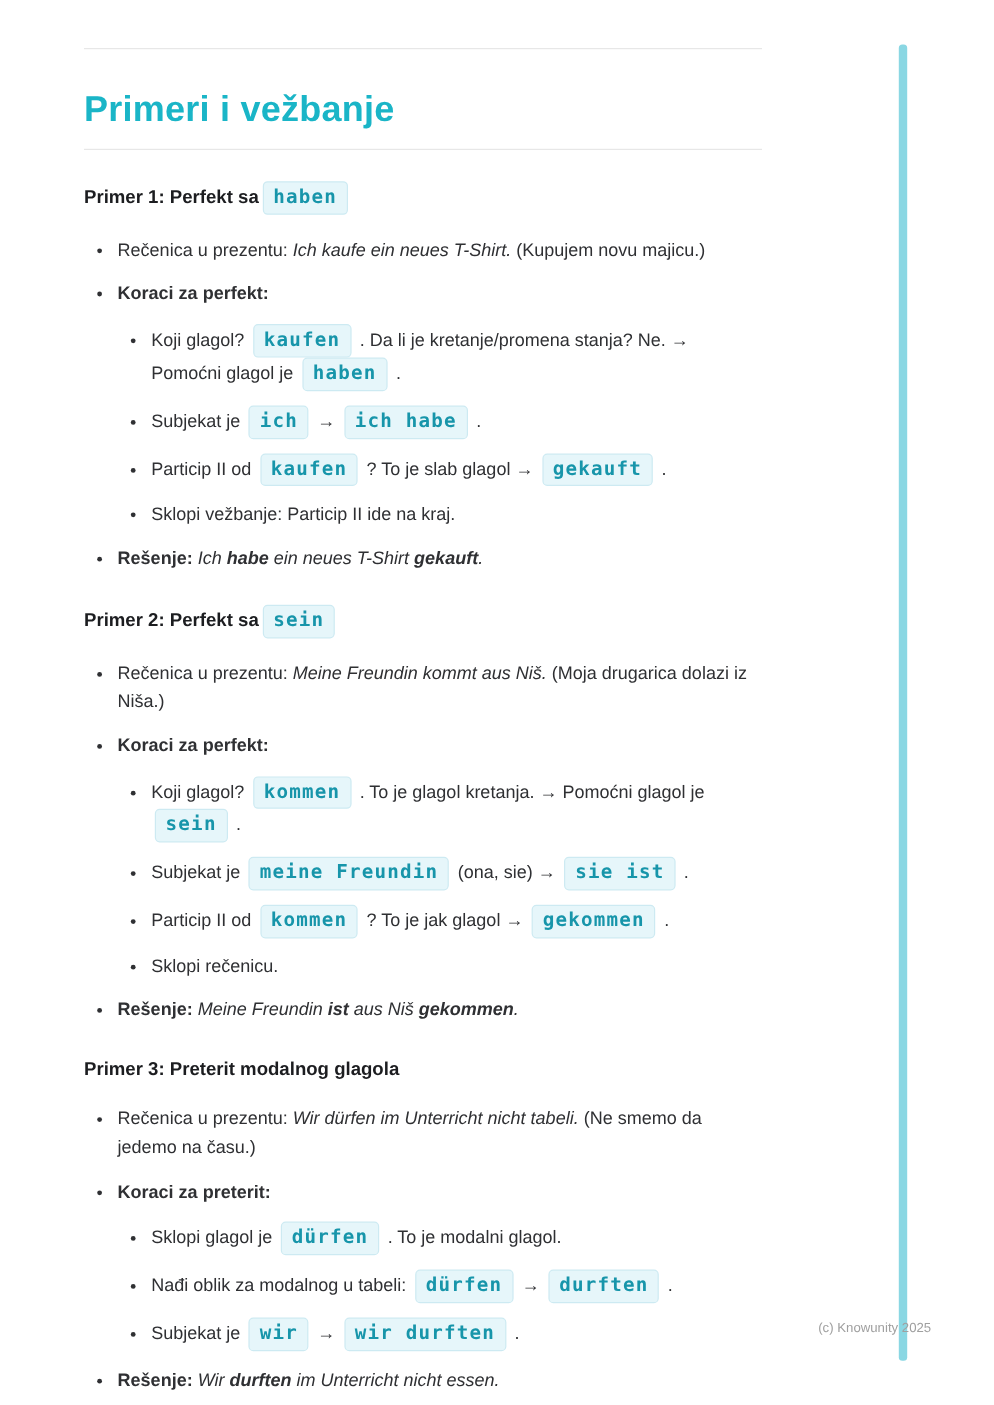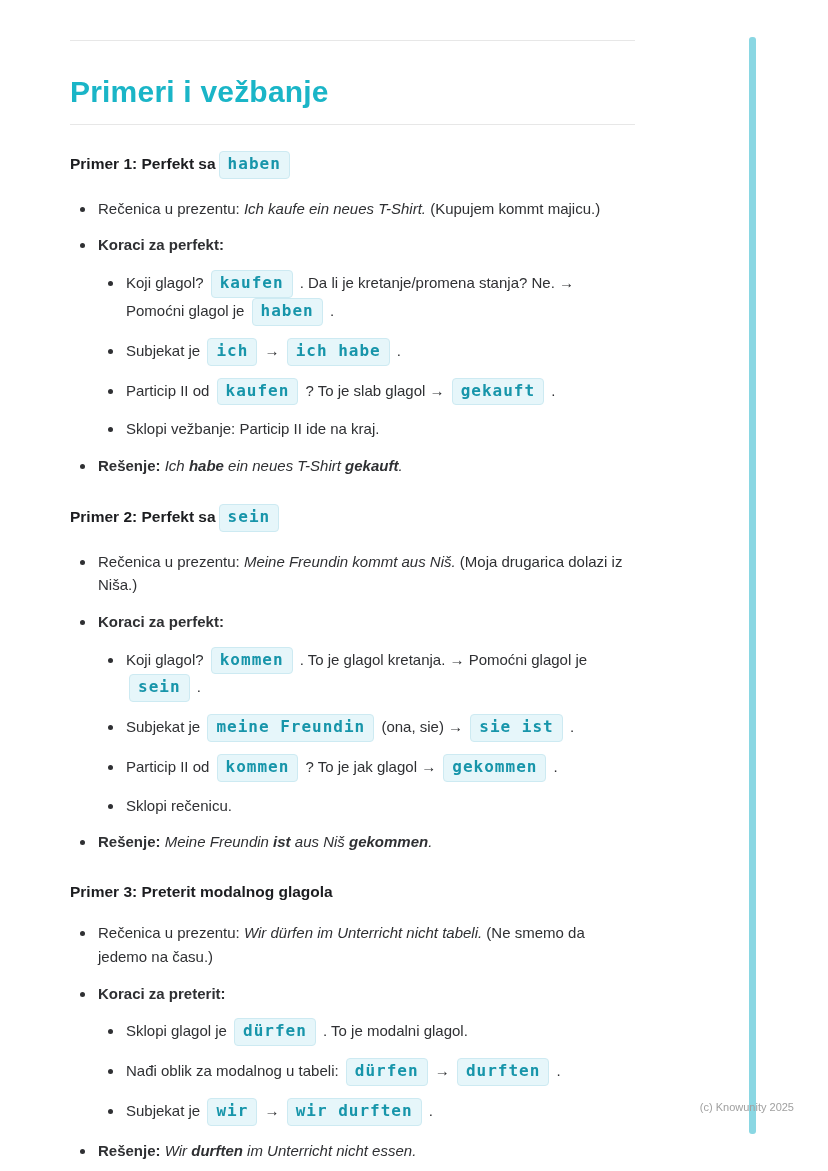--- a/index.html
+++ b/index.html
@@ -81,21 +81,21 @@
     padding:2px 8px 3px 8px;
     margin:0 3px;
     white-space:nowrap;
     display:inline-block;
     line-height:1.3;
     vertical-align:baseline;
   }
   hr.bottom{margin-top:30px;}
   .footer{
     position:absolute;
-    right:34px;
+    right:52px;
     top:1101px;
     font-size:11px;
     color:var(--muted);
   }
   .scrollbar{
     position:absolute;
     left:749px;
     top:37px;
     width:7px;
     height:1097px;
@@ -107,21 +107,21 @@
 <body>
 
 <div class="page">
   <div class="content">
     <hr class="rule top">
     <h1 class="title">Primeri i vežbanje</h1>
     <hr class="rule">
     <div id="sections">
         <div class="sec-heading"><span class="seg-bold">Primer 1: Perfekt sa</span><span class="seg-code">haben</span></div>
         <ul class="lvl1">
-          <li><span class="seg-plain">Rečenica u prezentu: </span><span class="seg-italic">Ich kaufe ein neues T-Shirt.</span><span class="seg-plain"> (Kupujem kommt majicu.)</span></li>
+          <li><span class="seg-plain">Rečenica u prezentu: </span><span class="seg-italic">Ich kaufe ein neues T-Shirt.</span><span class="seg-plain"> (Kupujem novu majicu.)</span></li>
           <li><span class="seg-bold">Koraci za perfekt:</span><ul class="lvl2">
               <li><span class="seg-plain">Koji glagol? </span><span class="seg-code">kaufen</span><span class="seg-plain"> . Da li je kretanje/promena stanja? Ne. → Pomoćni glagol je </span><span class="seg-code">haben</span><span class="seg-plain"> .</span></li>
               <li><span class="seg-plain">Subjekat je </span><span class="seg-code">ich</span><span class="seg-plain"> → </span><span class="seg-code">ich habe</span><span class="seg-plain"> .</span></li>
               <li><span class="seg-plain">Particip II od </span><span class="seg-code">kaufen</span><span class="seg-plain"> ? To je slab glagol → </span><span class="seg-code">gekauft</span><span class="seg-plain"> .</span></li>
               <li><span class="seg-plain">Sklopi vežbanje: Particip II ide na kraj.</span></li>
             </ul></li>
           <li><span class="seg-bold">Rešenje: </span><span class="seg-italic">Ich </span><span class="seg-bolditalic">habe</span><span class="seg-italic"> ein neues T-Shirt </span><span class="seg-bolditalic">gekauft</span><span class="seg-italic">.</span></li>
         </ul>
         <div class="sec-heading"><span class="seg-bold">Primer 2: Perfekt sa</span><span class="seg-code">sein</span></div>
         <ul class="lvl1">

